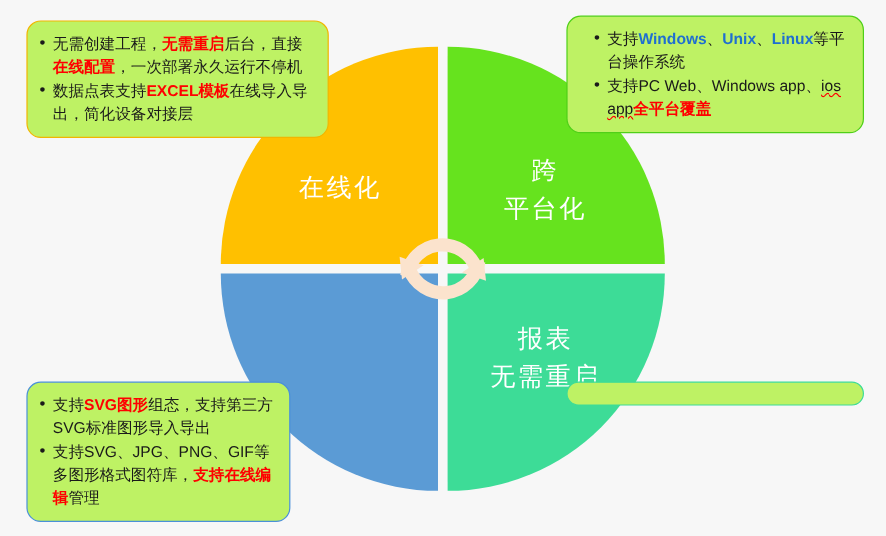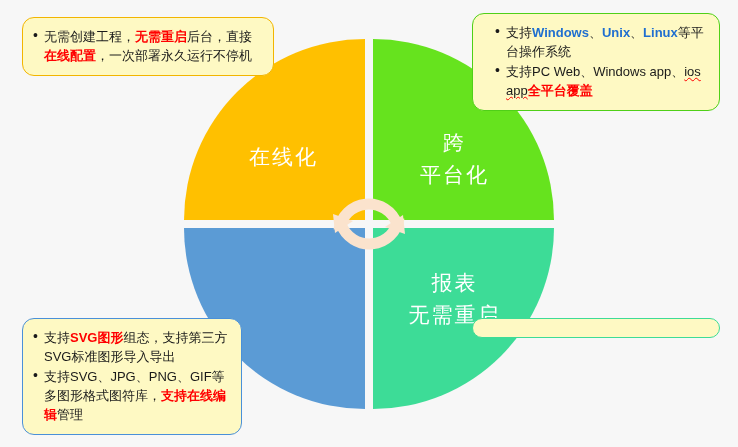--- a/index.html
+++ b/index.html
@@ -51,21 +51,21 @@
   .cycle {
     position: absolute;
     left: 143px; top: 143px;
     width: 84px; height: 84px;
     pointer-events: none;
   }
 
   
   .card {
     position: absolute;
-    background: #fef9c3;
+    background: #bef264;
     border: 1.4px solid #cccccc;
     border-radius: 12px;
     padding: 9px 10px 9px 8px;
   }
   .card ul { list-style: none; }
   .card li {
     position: relative;
     padding-left: 13px;
     font-size: 13px;
     line-height: 19px;
@@ -124,20 +124,23 @@
       <path d="M 72 36 A 30 30 0 0 1 14 42" fill="none" stroke="#fbe3cd" stroke-width="11" stroke-linecap="butt"></path>
       <polygon points="8,51 6,32 26,39" fill="#fbe3cd"></polygon>
     </svg>
   </div>
 
   <div class="card card-tl" style="border-color: rgb(242, 181, 0);">
     <ul>
       <li>
         <span class="k">无需创建工程，</span><span class="r">无需重启</span><span class="k">后台，直接</span><span class="r">在线配置</span><span class="k">，一次部署永久运行不停机</span>
       </li>
+      <li>
+        <span class="k">数据点表支持</span><span class="r">EXCEL模板</span><span class="k">在线导入导出，简化设备对接层</span>
+      </li>
     </ul>
   </div>
 
   <div class="card card-tr" style="border-color: rgb(79, 208, 24);">
     <ul>
       <li>
         <span class="k">支持</span><span class="b">Windows</span><span class="k">、</span><span class="b">Unix</span><span class="k">、</span><span class="b">Linux</span><span class="k">等平台操作系统</span>
       </li>
       <li>
         <span class="k">支持PC Web、Windows app、</span><span class="k sp">ios app</span><span class="r">全平台覆盖</span>

